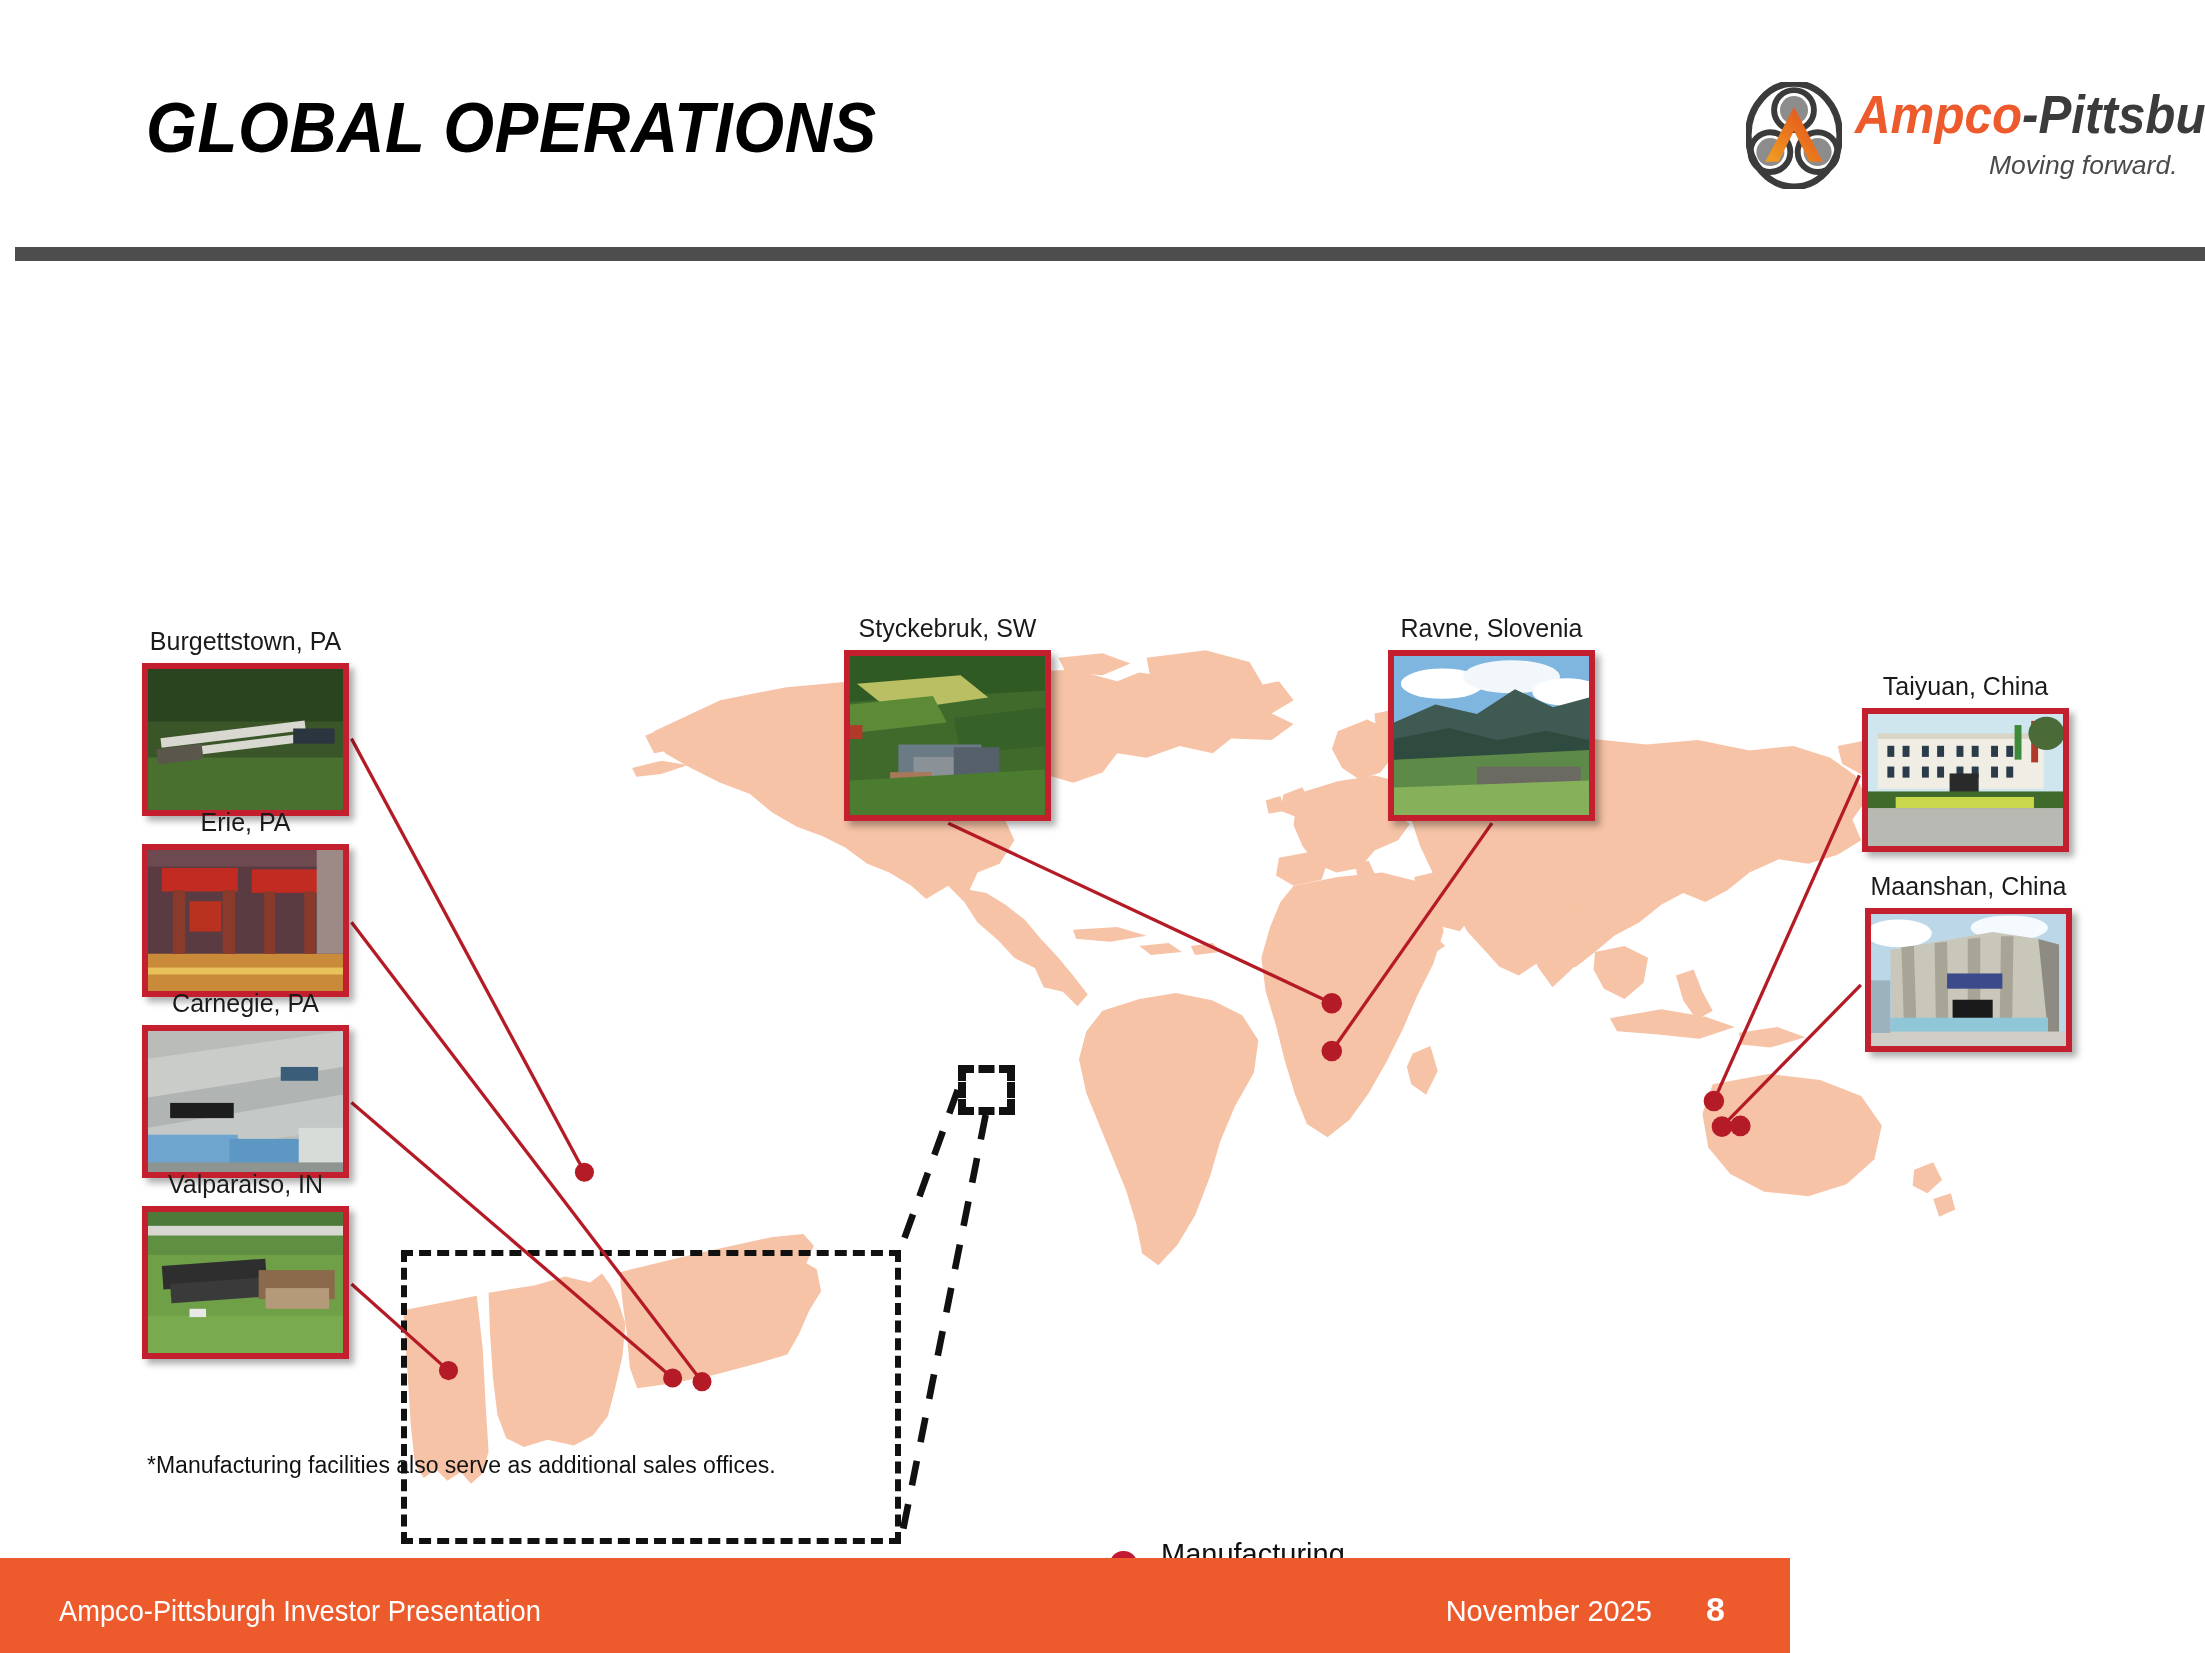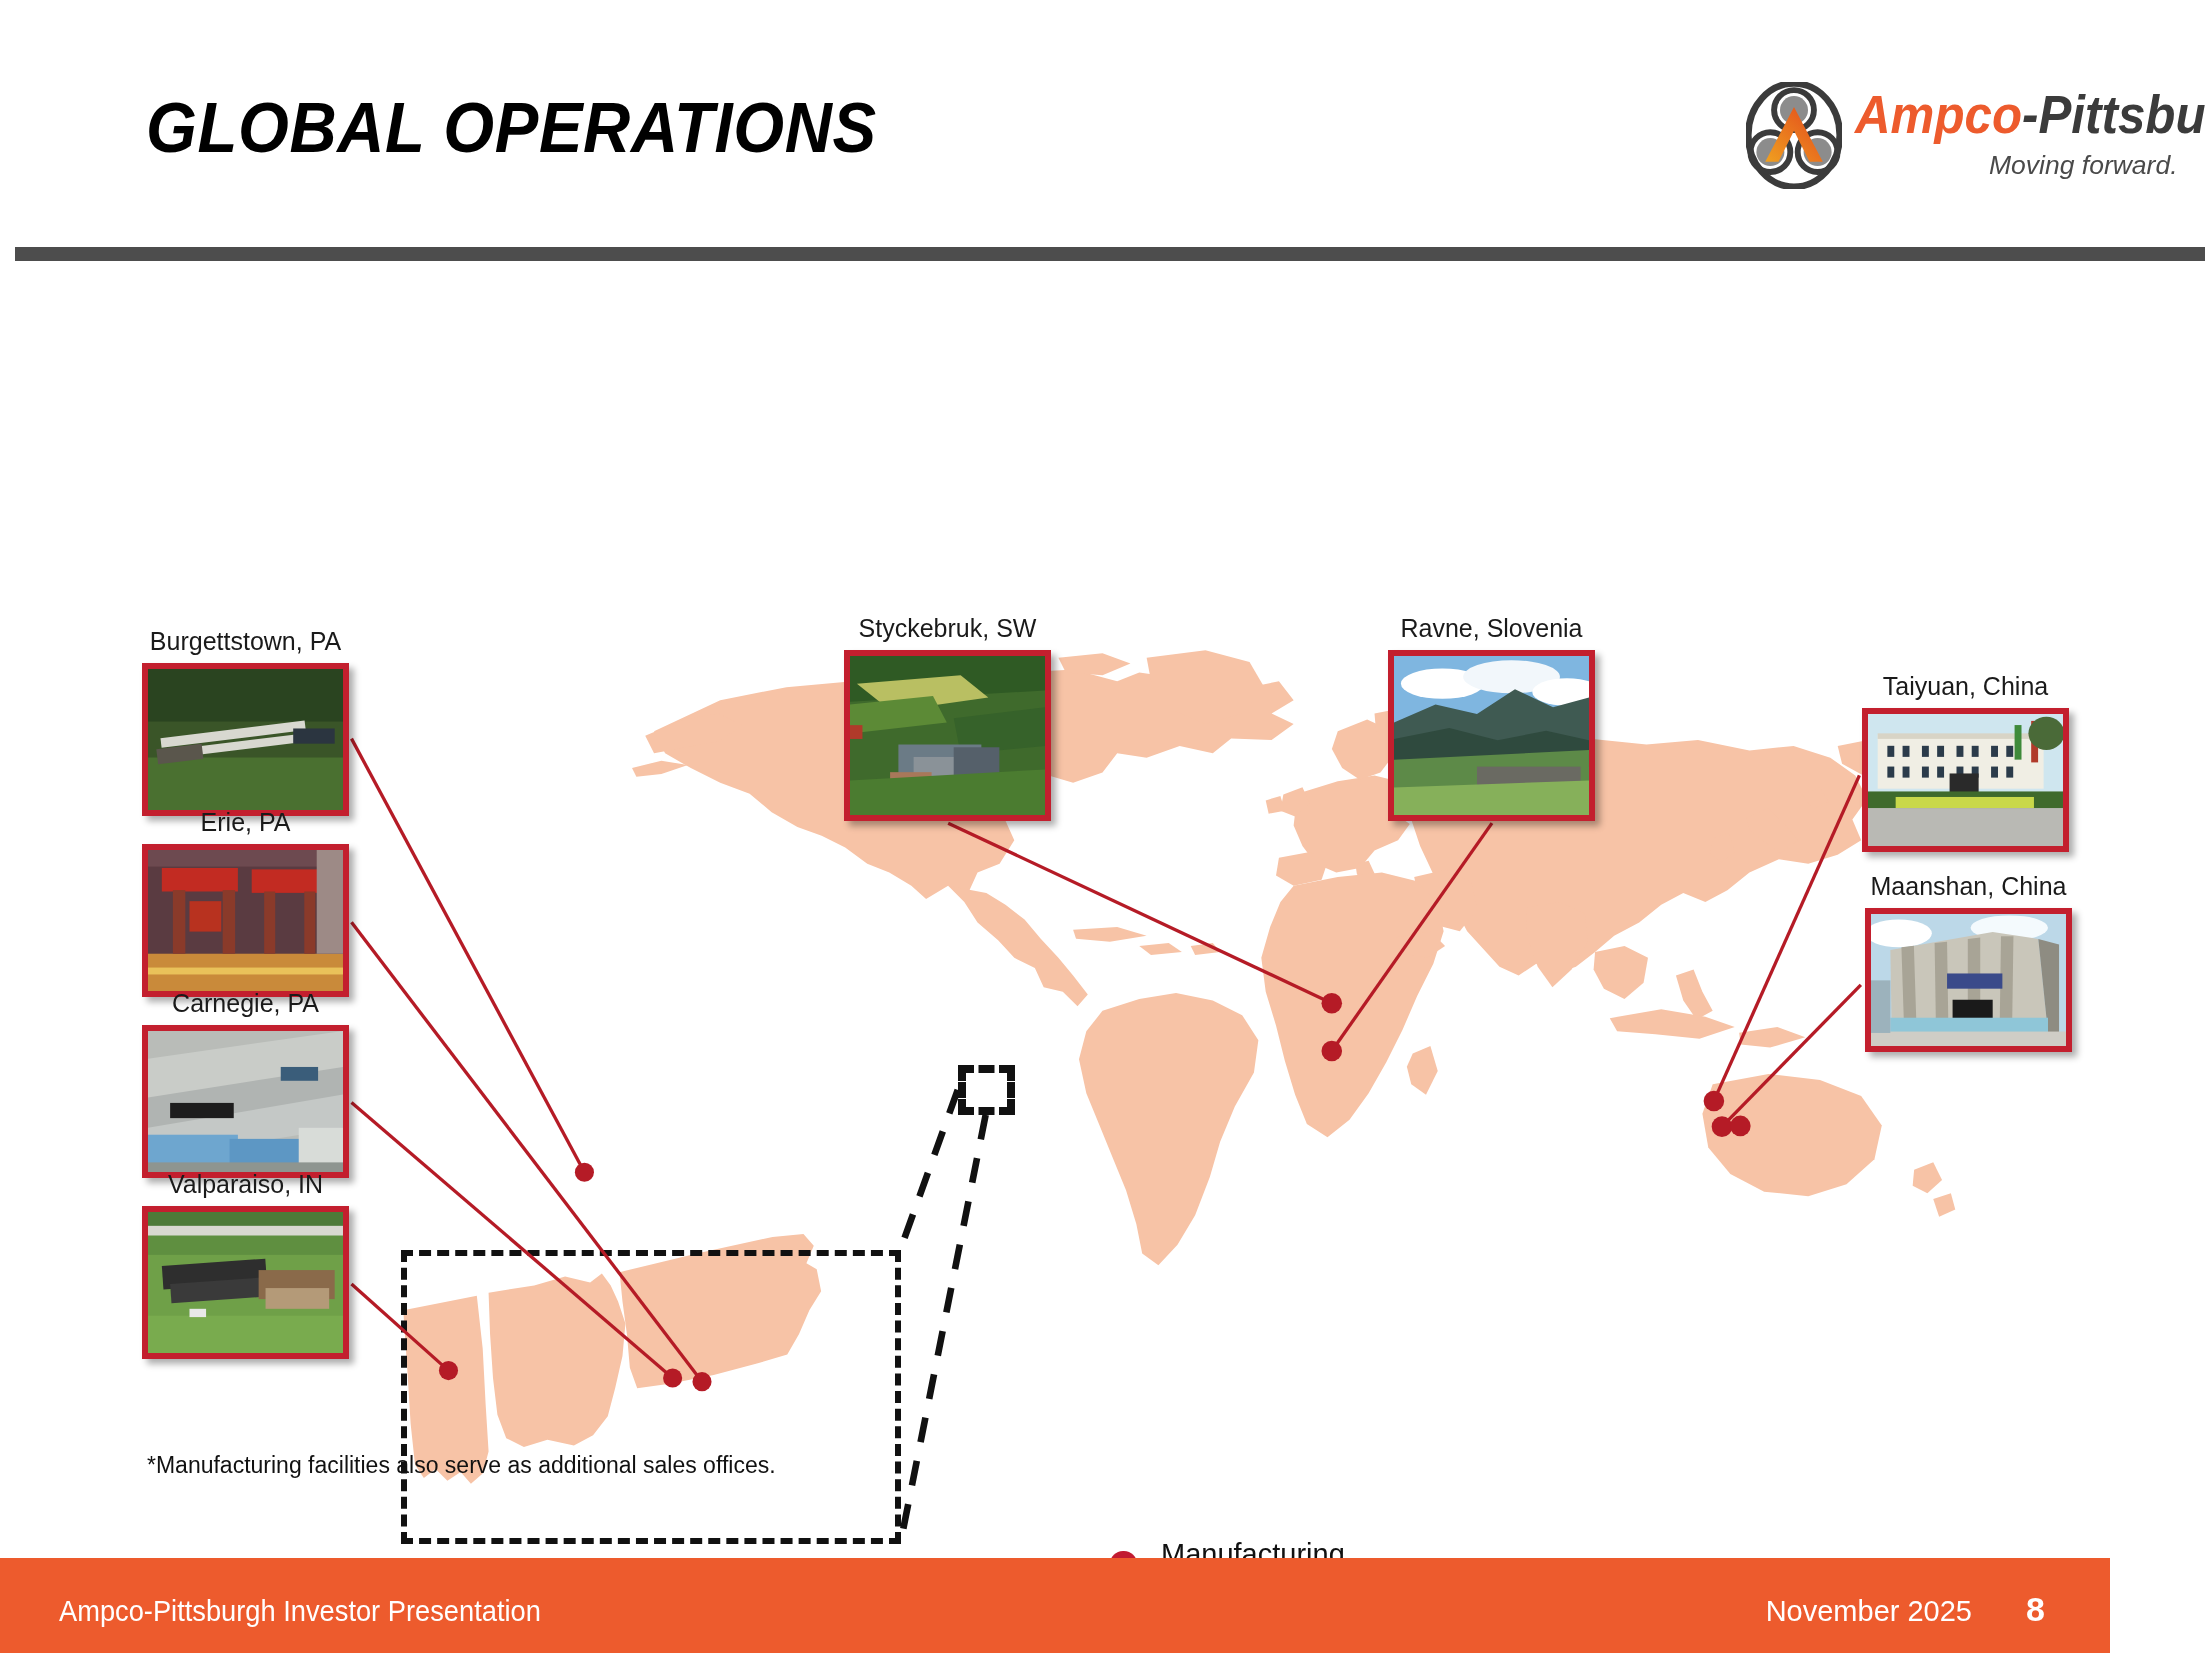--- a/index.html
+++ b/index.html
@@ -83,21 +83,21 @@
   }
 
   
   #footnotes {
     position: absolute; left: 147px; top: 1189px;
     font-size: 23px; line-height: 1.35; color: #111111; text-align: center;
   }
 
   
   #footer {
-    position: absolute; left: 0; bottom: 0; width: 2110px; height: 96px;
+    position: absolute; left: 0; bottom: 0; width: 1790px; height: 96px;
     background: #ED5B2D;
   }
   #footer-left {
     position: absolute; left: 59px; top: 37px;
     font-size: 29px; color: #ffffff;
     font-family: "Liberation Sans Narrow", "Liberation Sans", sans-serif;
     transform: scaleX(0.94); transform-origin: left top;
   }
   #footer-date {
     position: absolute; right: 138px; top: 37px;

